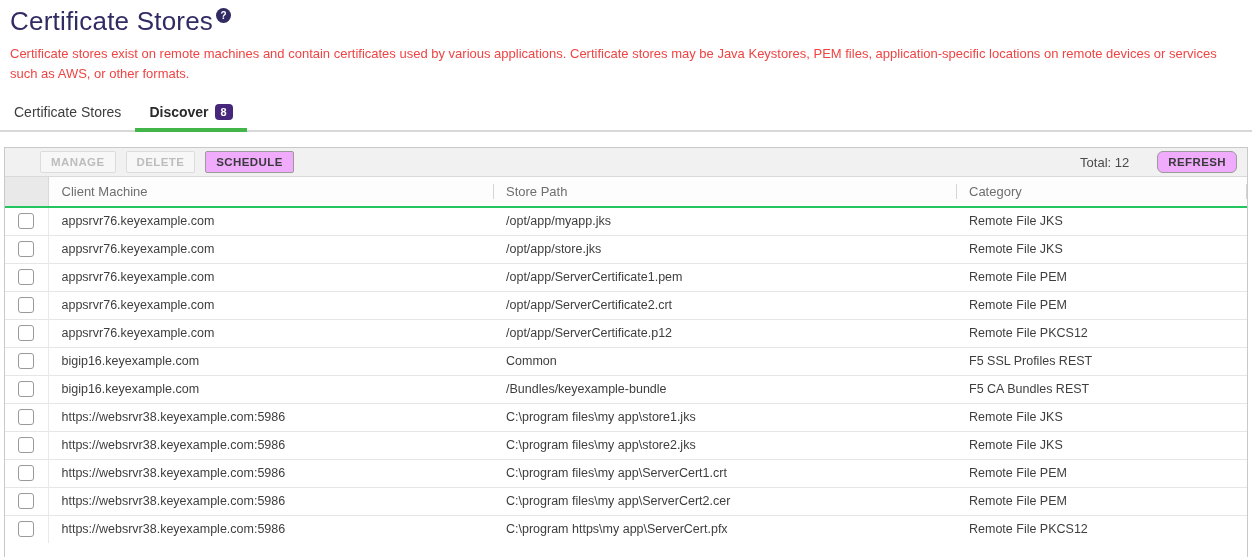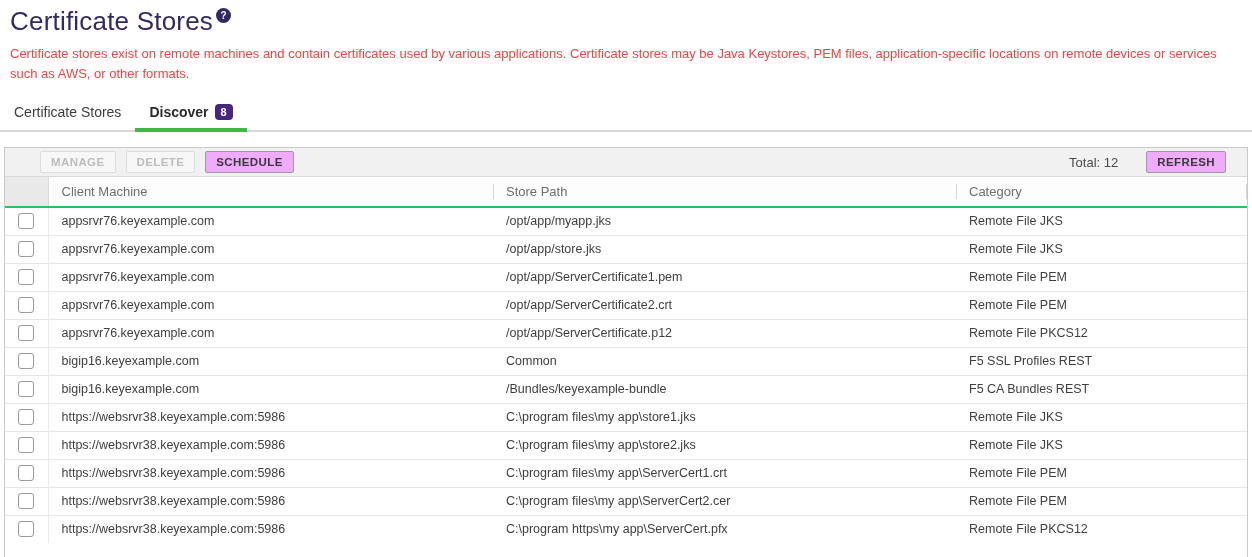--- a/index.html
+++ b/index.html
@@ -24,28 +24,28 @@
     background:#43b649; }
   .tab-badge { background:#46277b; color:#fff; font-size:11px; font-weight:700;
     border-radius:4px; padding:2px 6px; line-height:1.1; }
 
   
   .grid-container { margin:15px 4px 0 4px; border:1px solid #c9c9c9; border-bottom:2px solid #c9c9c9;
     background:#fff; }
 
   
   .toolbar { background:#f1f1f1; border-bottom:1px solid #d9d9d9; height:29px;
-    display:flex; align-items:center; padding:0 19px 0 35px; }
+    display:flex; align-items:center; padding:0 8px 0 35px; }
   .btn { font-family:"Liberation Sans", sans-serif; font-size:11.5px; font-weight:600;
     letter-spacing:0.4px; text-transform:uppercase; color:#3a3a3a; background:#f0abfc;
     border:1px solid #9b9b9b; border-radius:2px; padding:4px 10px; margin-right:10px; cursor:pointer; }
   .btn.disabled { color:#bdbdbd; border-color:#dcdcdc; background:#f7f7f7; cursor:default; }
   .toolbar-right { margin-left:auto; display:flex; align-items:center; }
   .total-label { font-size:13px; color:#4a4a4a; margin-right:28px; }
-  .btn.refresh { margin-right:2px; }
+  .btn.refresh { margin-right:2px;border-radius:6px; }
 
   
   table.grid { width:100%; border-collapse:collapse; table-layout:fixed; }
   col.c-check { width:43px; }
   col.c-machine { width:445px; }
   col.c-path { width:463px; }
   th { height:30px; text-align:left; font-weight:400; font-size:13px; color:#6e6e6e;
     padding:0 0 0 13px; position:relative; background:#fdfdfd; border-bottom:2px solid #22c55e; }
   th.th-check { background:#e9e9e9; border-right:1px solid #d9d9d9; padding:0; }
   th.th-data::before { content:""; position:absolute; left:0; top:7px; bottom:7px; width:1px;

